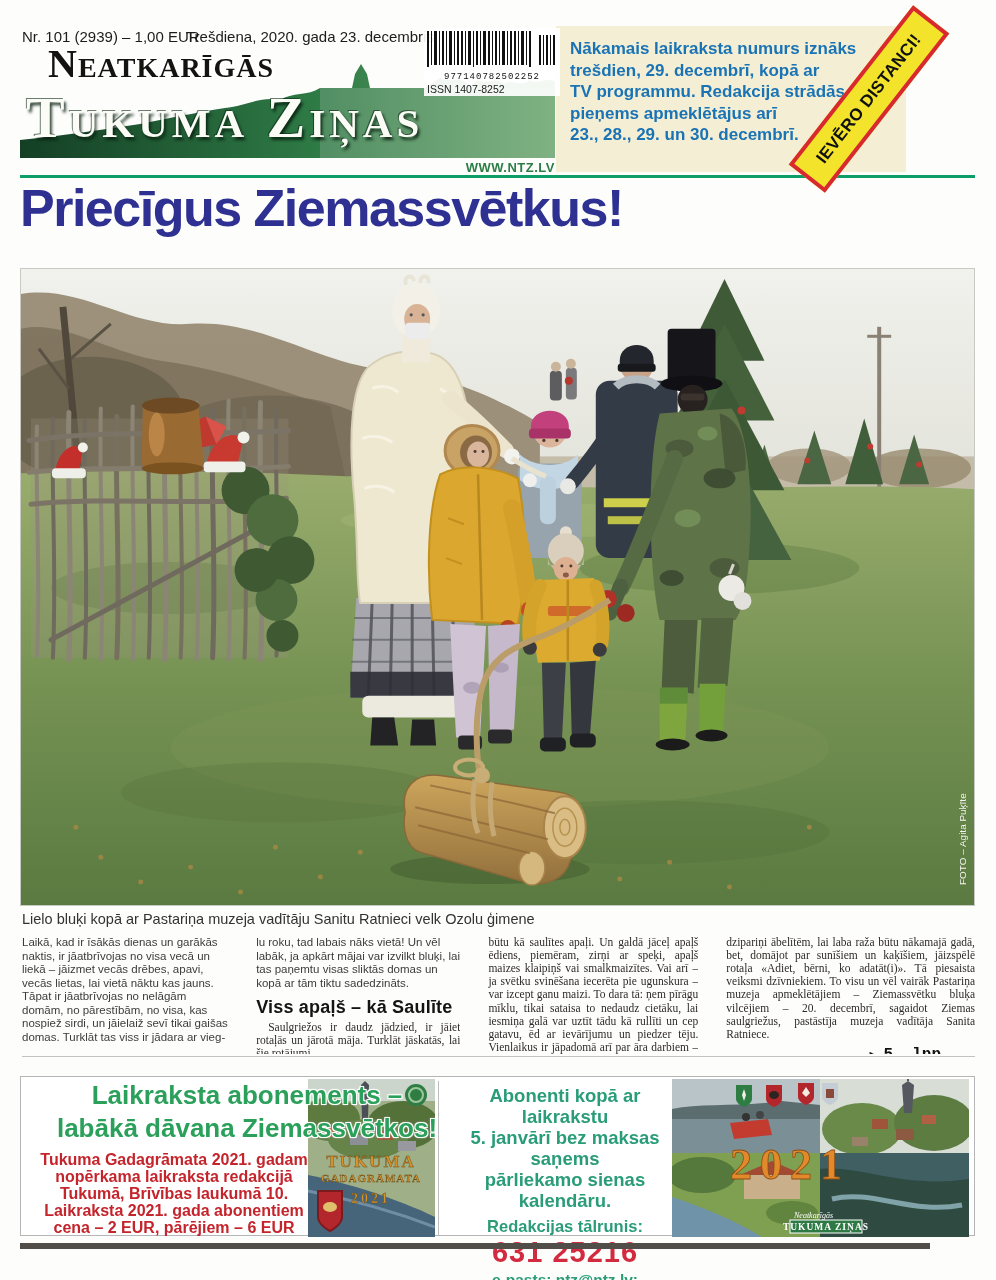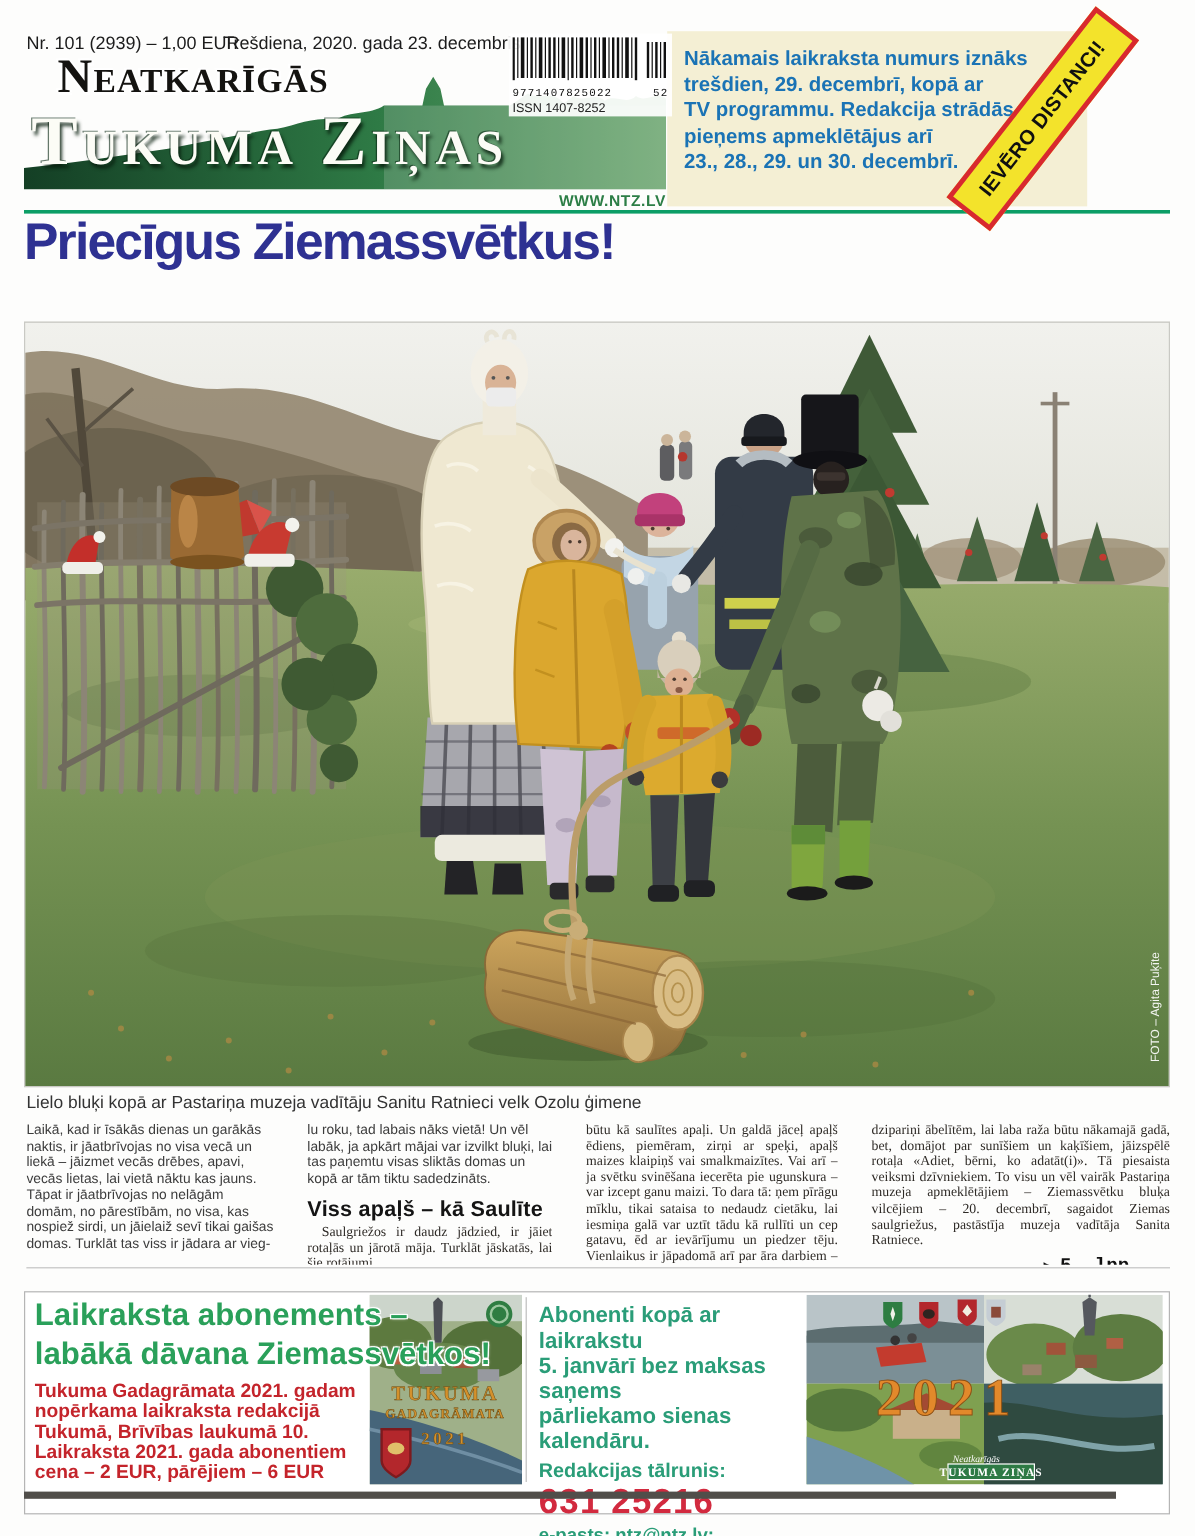--- a/index.html
+++ b/index.html
@@ -11,21 +11,21 @@
   html,body{background:#888;}
   .page{position:relative;width:996px;height:1280px;background:#fdfdfc;margin:0 auto;overflow:hidden;
         font-family:"Liberation Sans",sans-serif;color:#222;}
   .abs{position:absolute;}
   .pre{white-space:pre-line;}
 
   .issue{left:22px;top:28px;font-size:15px;color:#1c1c1c;}
   .date{left:186px;top:28px;font-size:15px;color:#1c1c1c;}
 
   .barcode{left:424px;top:28px;width:136px;background:rgba(255,255,255,.92);padding:3px 3px 1px 3px;z-index:4;}
-  .bc-digits{font-family:"Liberation Mono",monospace;font-size:9px;letter-spacing:1px;color:#111;display:flex;justify-content:space-between;margin-top:1px;}
+  .bc-digits{font-family:"Liberation Mono",monospace;font-size:9px;letter-spacing:1px;color:#111;display:flex;justify-content:center;margin-top:1px;}
   .issn{font-size:10.5px;color:#222;margin-top:1px;}
 
   .masthead{left:20px;top:44px;width:535px;height:116px;z-index:2;}
   .mh-sil{position:absolute;left:0;top:18px;width:535px;height:96px;}
   .mh1{position:absolute;left:28px;top:-4px;font-family:"Liberation Serif",serif;font-weight:bold;
        font-variant:small-caps;font-size:40px;letter-spacing:1px;color:#141310;
        text-shadow:-2px 0 #fff,2px 0 #fff,0 -2px #fff,0 2px #fff,2px 2px #fff,-2px -2px #fff;}
   .mh2{position:absolute;left:6px;top:40px;font-family:"Liberation Serif",serif;font-weight:bold;
        font-variant:small-caps;font-size:58px;letter-spacing:4px;color:#fcfcf6;
        text-shadow:2px 3px 3px rgba(8,30,14,.85),-1px -1px 0 rgba(10,40,20,.6);}
@@ -34,39 +34,39 @@
   .website{left:438px;top:160px;width:117px;text-align:right;font-size:13px;font-weight:bold;
            color:var(--web-green);letter-spacing:.5px;}
   .rule-green{left:20px;top:175px;width:955px;height:3px;background:var(--rule-green);}
 
   .notice{left:556px;top:26px;width:350px;height:146px;background:#f4efd4;padding:12px 0 0 14px;z-index:1;}
   .notice-text{font-size:17px;font-weight:bold;color:var(--notice-blue);line-height:1.27;}
   .banner{left:768px;top:76px;width:202px;height:46px;transform:rotate(-52deg);background:var(--banner-yellow);
           border:4px solid var(--banner-red);display:flex;align-items:center;justify-content:center;
           font-size:17px;font-weight:800;color:#101010;letter-spacing:.3px;z-index:5;}
 
-  .headline{left:20px;top:178px;width:960px;font-size:43px;font-weight:bold;letter-spacing:-1.5px;
+  .headline{left:20px;top:178px;width:960px;font-size:52px;font-weight:bold;letter-spacing:-1.5px;
             color:var(--headline-blue);z-index:0;}
 
   .photo{left:20px;top:268px;width:955px;height:638px;background:#dfe0da;border:1px solid #c9c9c4;}
   .photo svg{display:block;width:100%;height:100%;}
   .caption{left:22px;top:911px;font-size:14.5px;color:#333;}
 
   .columns{left:22px;top:936px;width:953px;height:118px;display:flex;gap:28px;overflow:hidden;}
   .col{overflow:hidden;}
   .c1{width:218px;} .c2{width:216px;} .c3{width:222px;} .c4{width:263px;}
   .sans{font-size:11.5px;line-height:1.18;color:#3c3c3c;}
   .serif{font-family:"Liberation Serif",serif;font-size:11.5px;line-height:1.14;color:#2e2a26;text-align:justify;}
   .indent{text-indent:12px;}
   .subhead{font-size:18px;font-weight:bold;color:#141414;margin:7px 0 3px 0;letter-spacing:.2px;}
   .more{margin-top:5px;text-align:right;padding-right:34px;font-size:16px;font-weight:bold;color:#111;font-family:Liberation Mono, monospace;}
   .more .tri{font-size:13px;margin-right:6px;}
 
   .rule-thin{left:22px;top:1056px;width:953px;height:1px;background:#c2c2c2;}
-  .adstrip{left:20px;top:1076px;width:955px;height:186px;border:1px solid #b5b5b5;background:#fff;}
+  .adstrip{left:20px;top:1076px;width:955px;height:160px;border:1px solid #b5b5b5;background:#fff;text-align:center;}
   .ad-heading{position:absolute;left:8px;top:2px;width:436px;font-size:26px;line-height:33px;font-weight:bold;
               color:var(--ad-green);z-index:3;
               text-shadow:0 0 3px #fff,1px 1px 0 #fff,-1px -1px 0 #fff,1px -1px 0 #fff,-1px 1px 0 #fff;}
   .ad-red{position:absolute;left:8px;top:74px;width:290px;font-size:16px;line-height:17px;font-weight:bold;
           color:var(--ad-red);}
   .book{position:absolute;left:287px;top:2px;width:127px;height:158px;z-index:1;}
   .vdiv{position:absolute;left:417px;top:4px;width:1px;height:154px;background:#bdbdbd;}
   .mid{position:absolute;left:428px;top:8px;width:232px;}
   .m-text{font-size:18.5px;line-height:21px;font-weight:bold;color:var(--teal);}
   .m-label{margin-top:6px;font-size:16.5px;font-weight:bold;color:var(--teal);}

